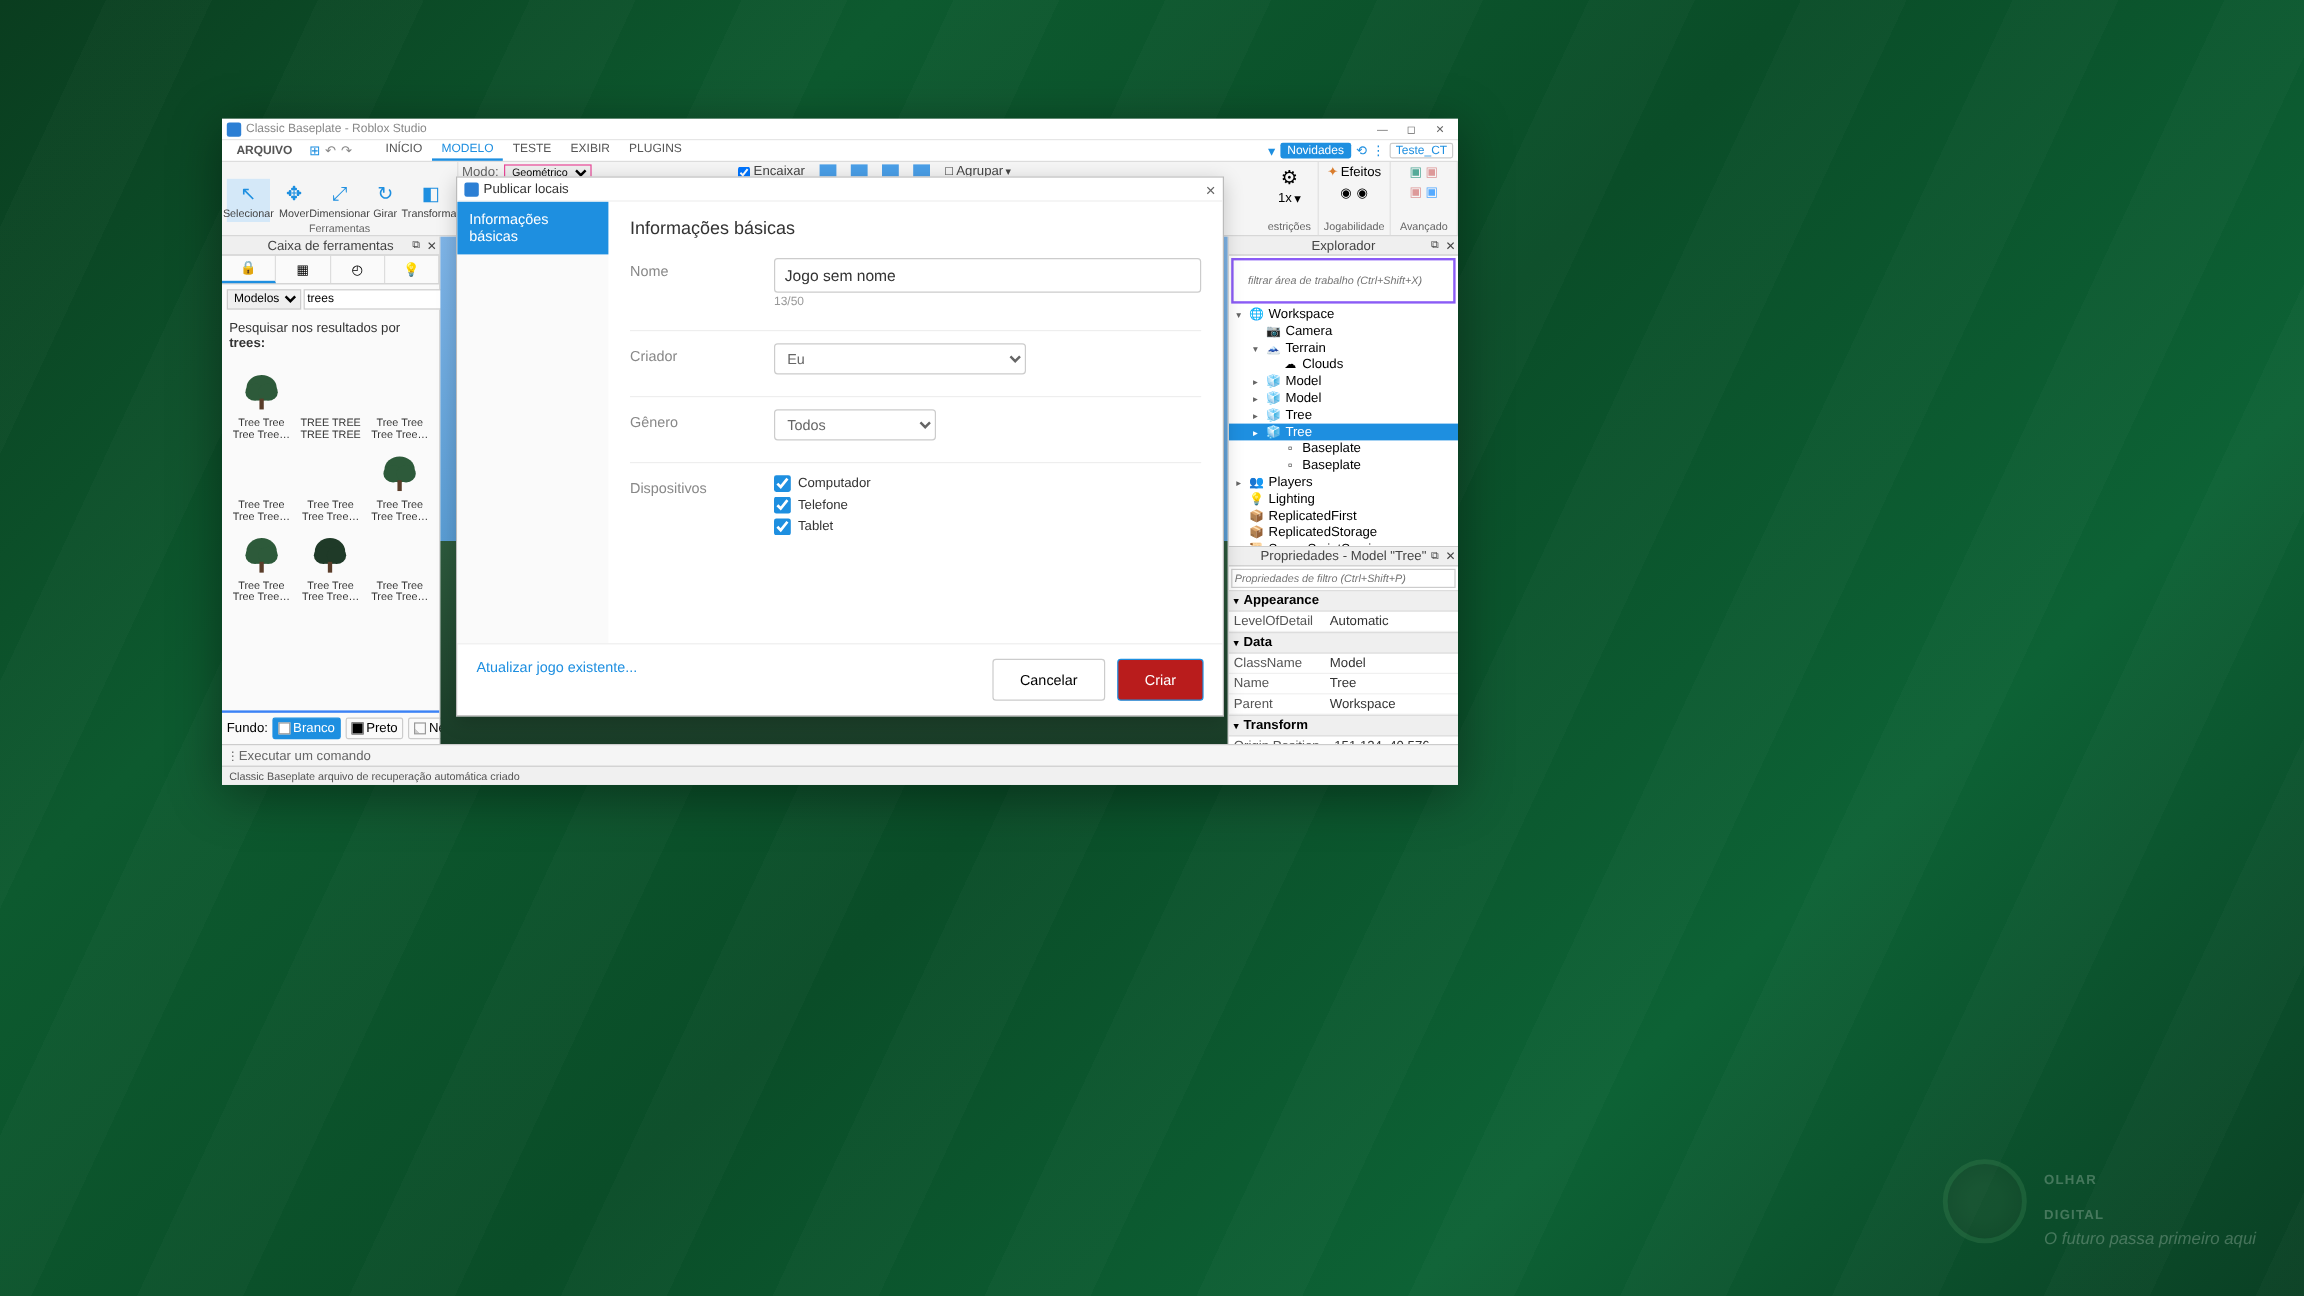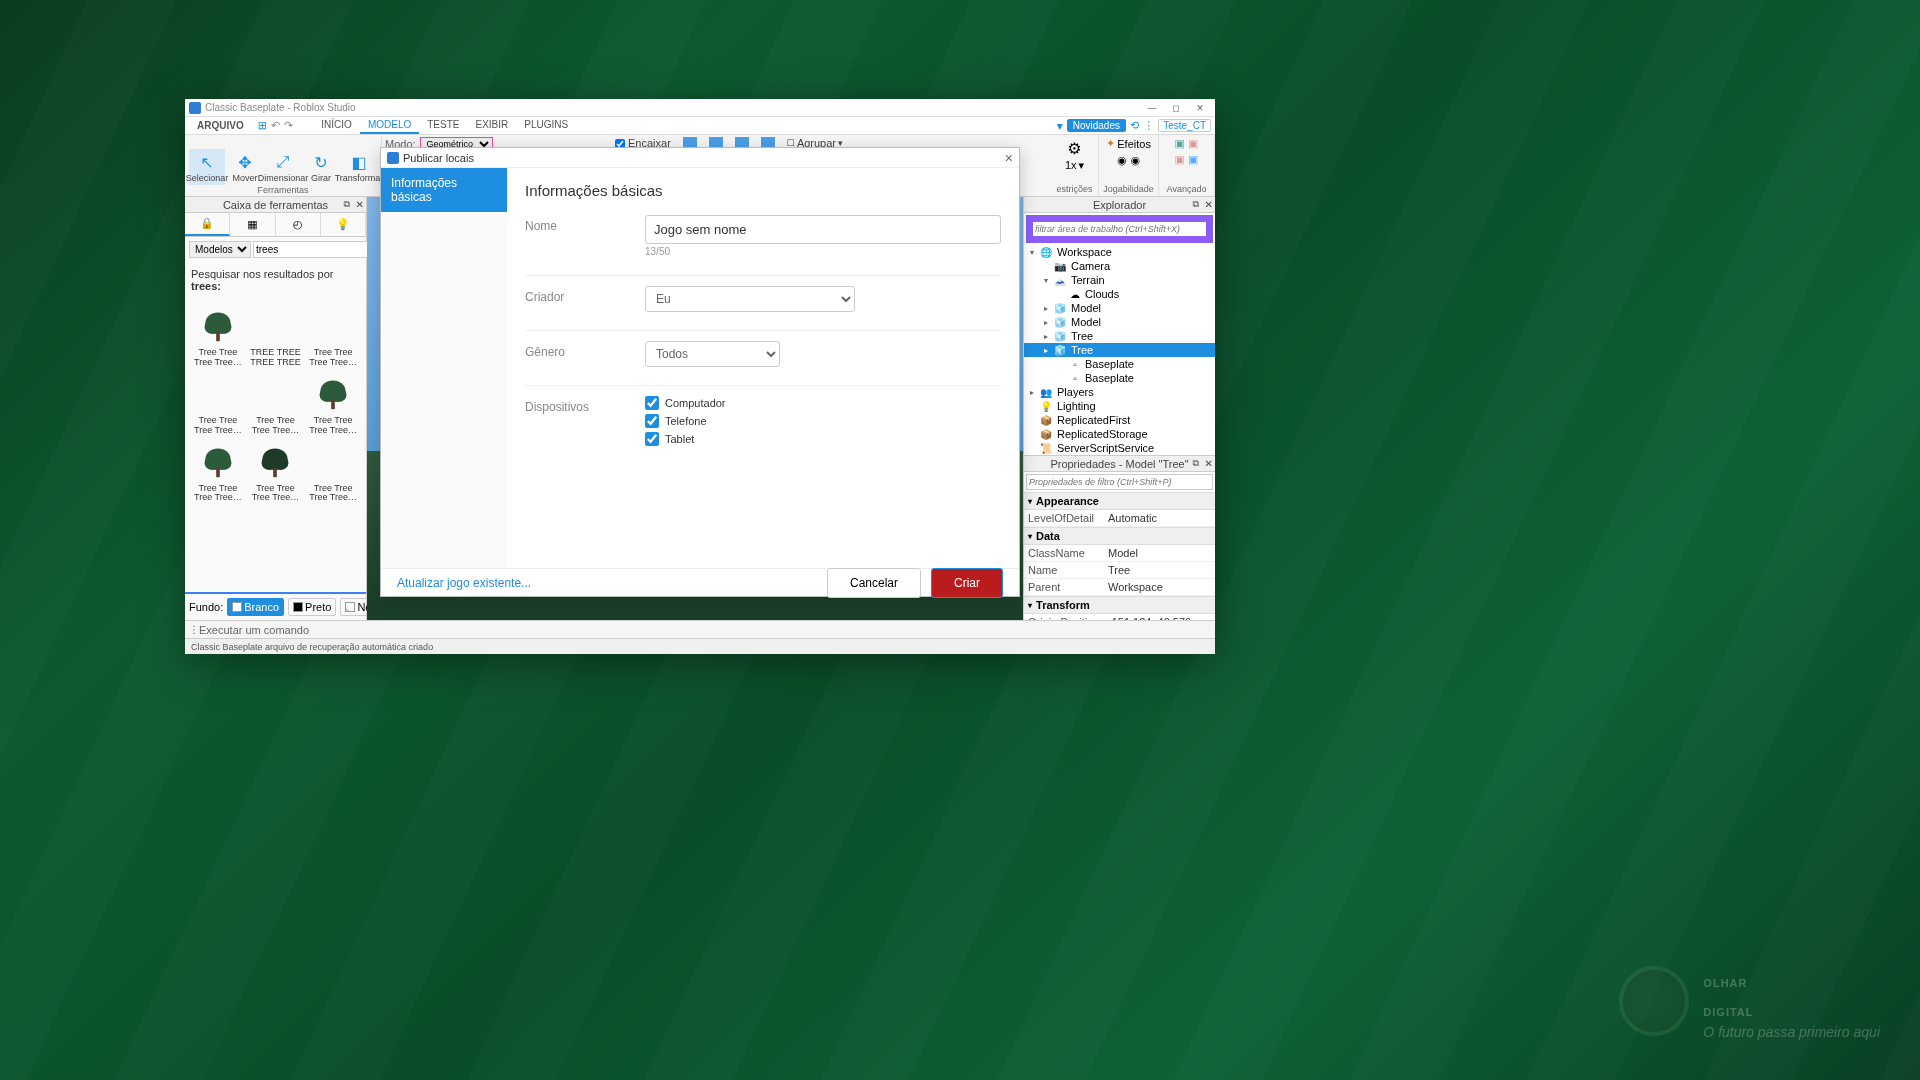--- a/index.html
+++ b/index.html
@@ -51,21 +51,21 @@
 .tree-thumb{width:42px;height:42px;display:flex;align-items:center;justify-content:center}
 .tree-svg{width:36px;height:36px}
 .tree-label{font-size:9px;color:#333;text-align:center;line-height:1.1;margin-top:2px}
 .bg-selector{padding:4px;border-top:2px solid #3b82f6;display:flex;align-items:center;gap:4px;font-size:10px}
 .bg-opt{display:flex;align-items:center;gap:2px;padding:2px 4px;border:1px solid #ccc;border-radius:2px;cursor:pointer}
 .bg-opt.active{background:#1e8fe0;color:#fff;border-color:#1e8fe0}
 .swatch{width:10px;height:10px;border:1px solid #999}
 .viewport{flex:1;background:linear-gradient(180deg,#7fb5e8 0%,#5a9dd4 60%,#2d5a3d 60%,#1a3d28 100%);position:relative}
 .explorer{width:192px;background:#fff;border-left:1px solid #d0d0d0;display:flex;flex-direction:column}
 .explorer-filter{padding:2px}
-.explorer-filter input{width:100%;font-size:9px;font-style:italic;color:#888;border:7px solid #8b5cf6;padding:2px}
+.explorer-filter input{width:100%;font-size:9px;font-style:italic;color:#888;border:2px solid #8b5cf6;padding:12px}
 .tree-view{flex:1;overflow:auto;font-size:10px}
 .tree-node{display:flex;align-items:center;padding:1px 2px;cursor:pointer}
 .tree-node.selected{background:#1e8fe0;color:#fff}
 .tree-indent{display:inline-block}
 .tree-arrow{width:10px;font-size:8px;color:#666}
 .tree-node.selected .tree-arrow{color:#fff}
 .node-icon{width:14px;height:12px;margin-right:3px;display:inline-flex;align-items:center;justify-content:center;font-size:10px}
 .properties{border-top:1px solid #ccc;height:165px;display:flex;flex-direction:column}
 .prop-filter{padding:2px}
 .prop-filter input{width:100%;font-size:9px;font-style:italic;color:#888;border:1px solid #ccc;padding:2px}
@@ -90,21 +90,21 @@
 .form-label{width:120px;font-size:12px;color:#888;padding-top:4px}
 .form-field{flex:1}
 .form-field input[type="text"]{width:100%;padding:6px 8px;border:1px solid #ccc;border-radius:3px;font-size:13px;color:#333}
 .form-field textarea{width:100%;height:80px;padding:6px 8px;border:1px solid #ccc;border-radius:3px;font-size:12px;resize:none}
 .form-field select{width:210px;padding:4px 6px;border:1px solid #ccc;border-radius:3px;font-size:12px;color:#666;background:#fff}
 .form-field .sel-narrow{width:135px}
 .char-count{font-size:10px;color:#999;margin-top:2px}
 .checkbox-row{display:flex;align-items:center;gap:6px;margin-bottom:4px;font-size:13px;color:#333}
 .checkbox-row input{width:14px;height:14px;accent-color:#1e8fe0}
 .form-divider{border-top:1px solid #eee;margin:10px 0}
-.dialog-footer{height:28px;border-top:1px solid #eee;display:flex;align-items:center;padding:0 16px}
+.dialog-footer{height:60px;border-top:1px solid #eee;display:flex;padding:12px 16px}
 .update-link{color:#1e8fe0;font-size:12px;cursor:pointer}
 .footer-btns{margin-left:auto;display:flex;gap:10px}
 .btn{padding:7px 22px;border-radius:3px;font-size:12px;cursor:pointer;border:1px solid #ccc;background:#fff}
 .btn.primary{background:#b91c1c;color:#fff;border-color:#1e8fe0}
 
 .watermark{position:absolute;right:40px;bottom:40px;display:flex;align-items:center;gap:14px;opacity:0.35}
 .watermark-circle{width:70px;height:70px;border-radius:50%;border:4px solid #3a8050;background:radial-gradient(circle,#2a5a3a 30%,#1a4028 100%)}
 .watermark-text{color:#b0c8b8}
 .watermark-text .line1{font-size:32px;font-weight:bold;letter-spacing:1px;line-height:0.9}
 .watermark-text .line2{font-size:14px;font-style:italic;margin-top:4px}

